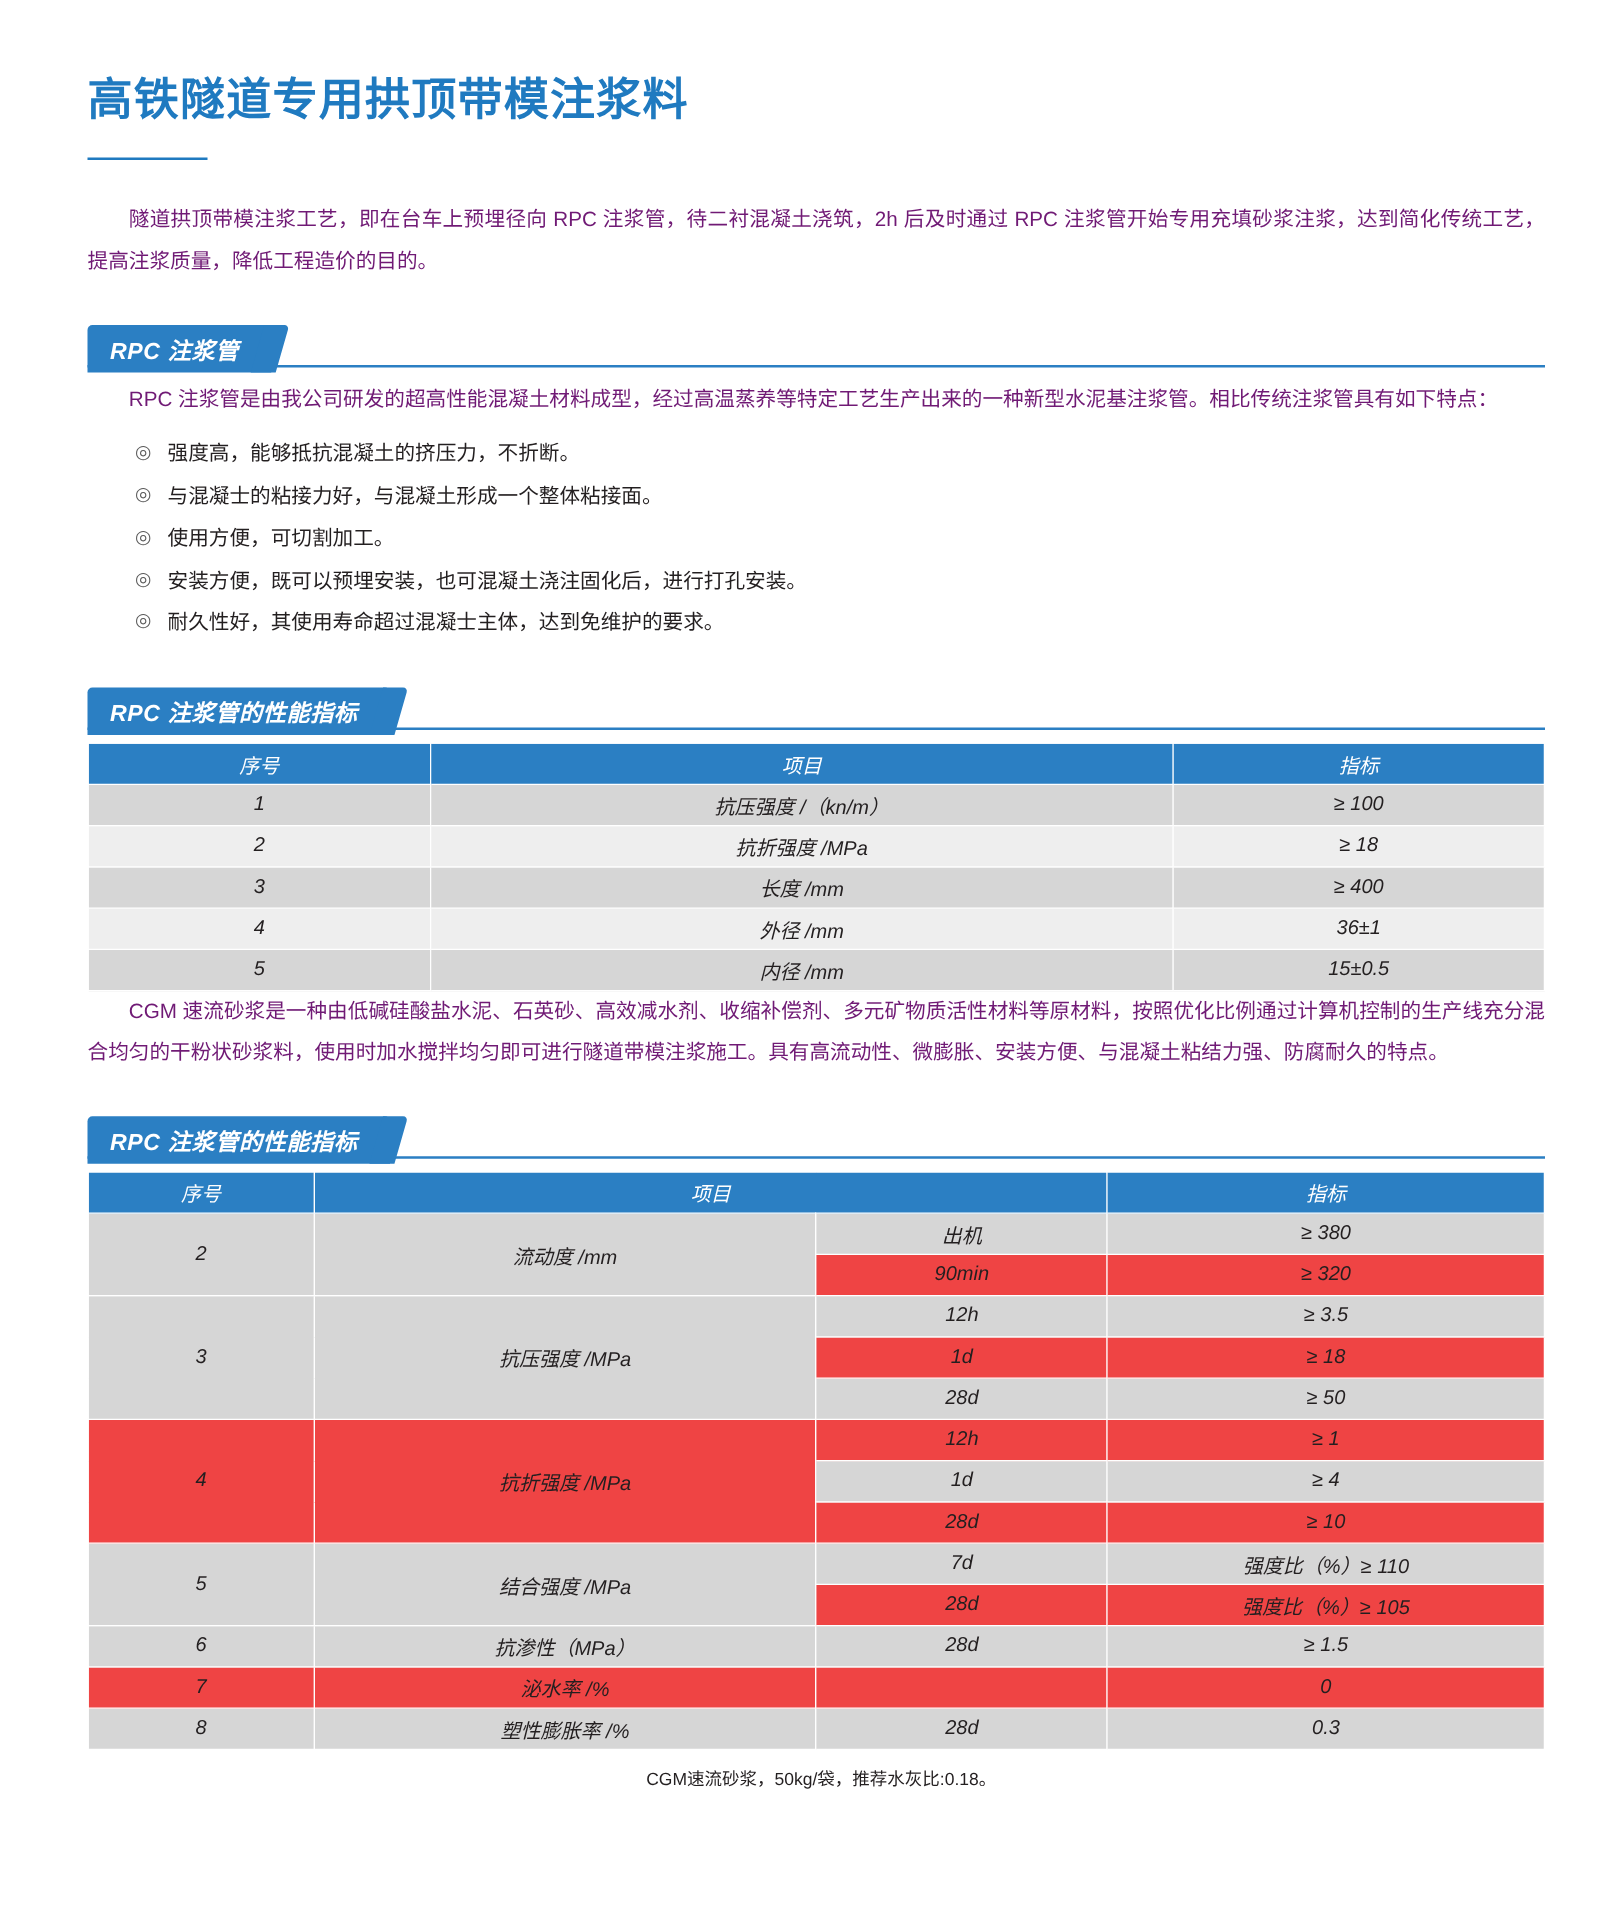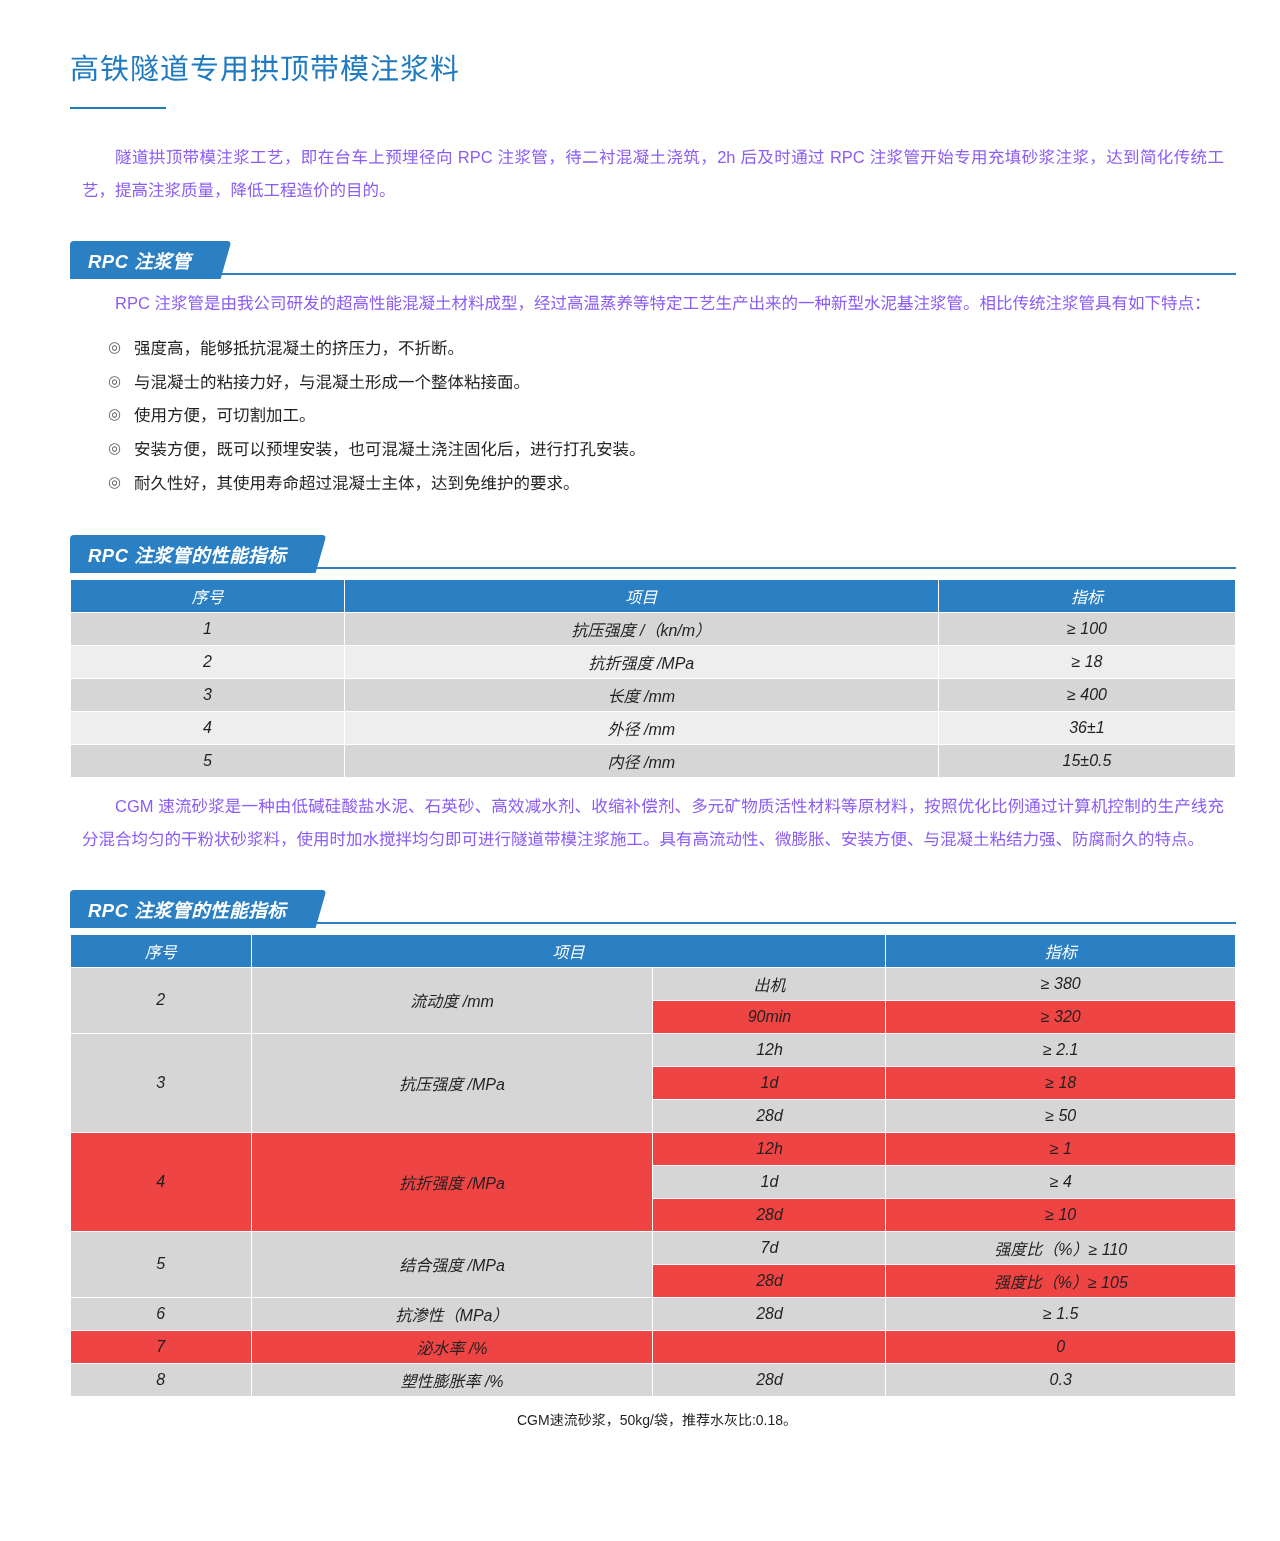--- a/index.html
+++ b/index.html
@@ -17,42 +17,42 @@
   .page {
     width: 1280px;
     min-height: 1541px;
     box-sizing: border-box;
     padding: 0 36px;
     position: relative;
   }
 
   
   .doc-title {
-    font-size: 29px;
-    font-weight: normal;
+    font-size: 36px;
+    font-weight: bold;
     color: #1f7ac0;
     letter-spacing: 1px;
     padding-top: 26px;
     padding-left: 34px;
   }
   .title-rule {
     margin: 18px 0 0 34px;
     width: 96px;
     height: 2px;
     background: #1f7ac0;
   }
 
   
   .para {
-    margin: 12px;
+    margin: 0;
     padding: 0 8px 0 34px;
     font-size: 16.5px;
     line-height: 2.0;
     text-align: justify;
-    color: #8b5cf6;
+    color: #701a75;
   }
   .para.first {
     margin-top: 32px;
   }
   .indent {
     text-indent: 2em;
   }
 
   
   .section-head {
@@ -260,21 +260,21 @@
       </tr>
       <tr>
         <td class="shade-b">90min</td>
         <td class="shade-b">≥ 320</td>
       </tr>
 
       <tr>
         <td rowspan="3" class="shade-a">3</td>
         <td rowspan="3" class="shade-a">抗压强度 /MPa</td>
         <td class="shade-a">12h</td>
-        <td class="shade-a">≥ 2.1</td>
+        <td class="shade-a">≥ 3.5</td>
       </tr>
       <tr>
         <td class="shade-b">1d</td>
         <td class="shade-b">≥ 18</td>
       </tr>
       <tr>
         <td class="shade-a">28d</td>
         <td class="shade-a">≥ 50</td>
       </tr>
 

